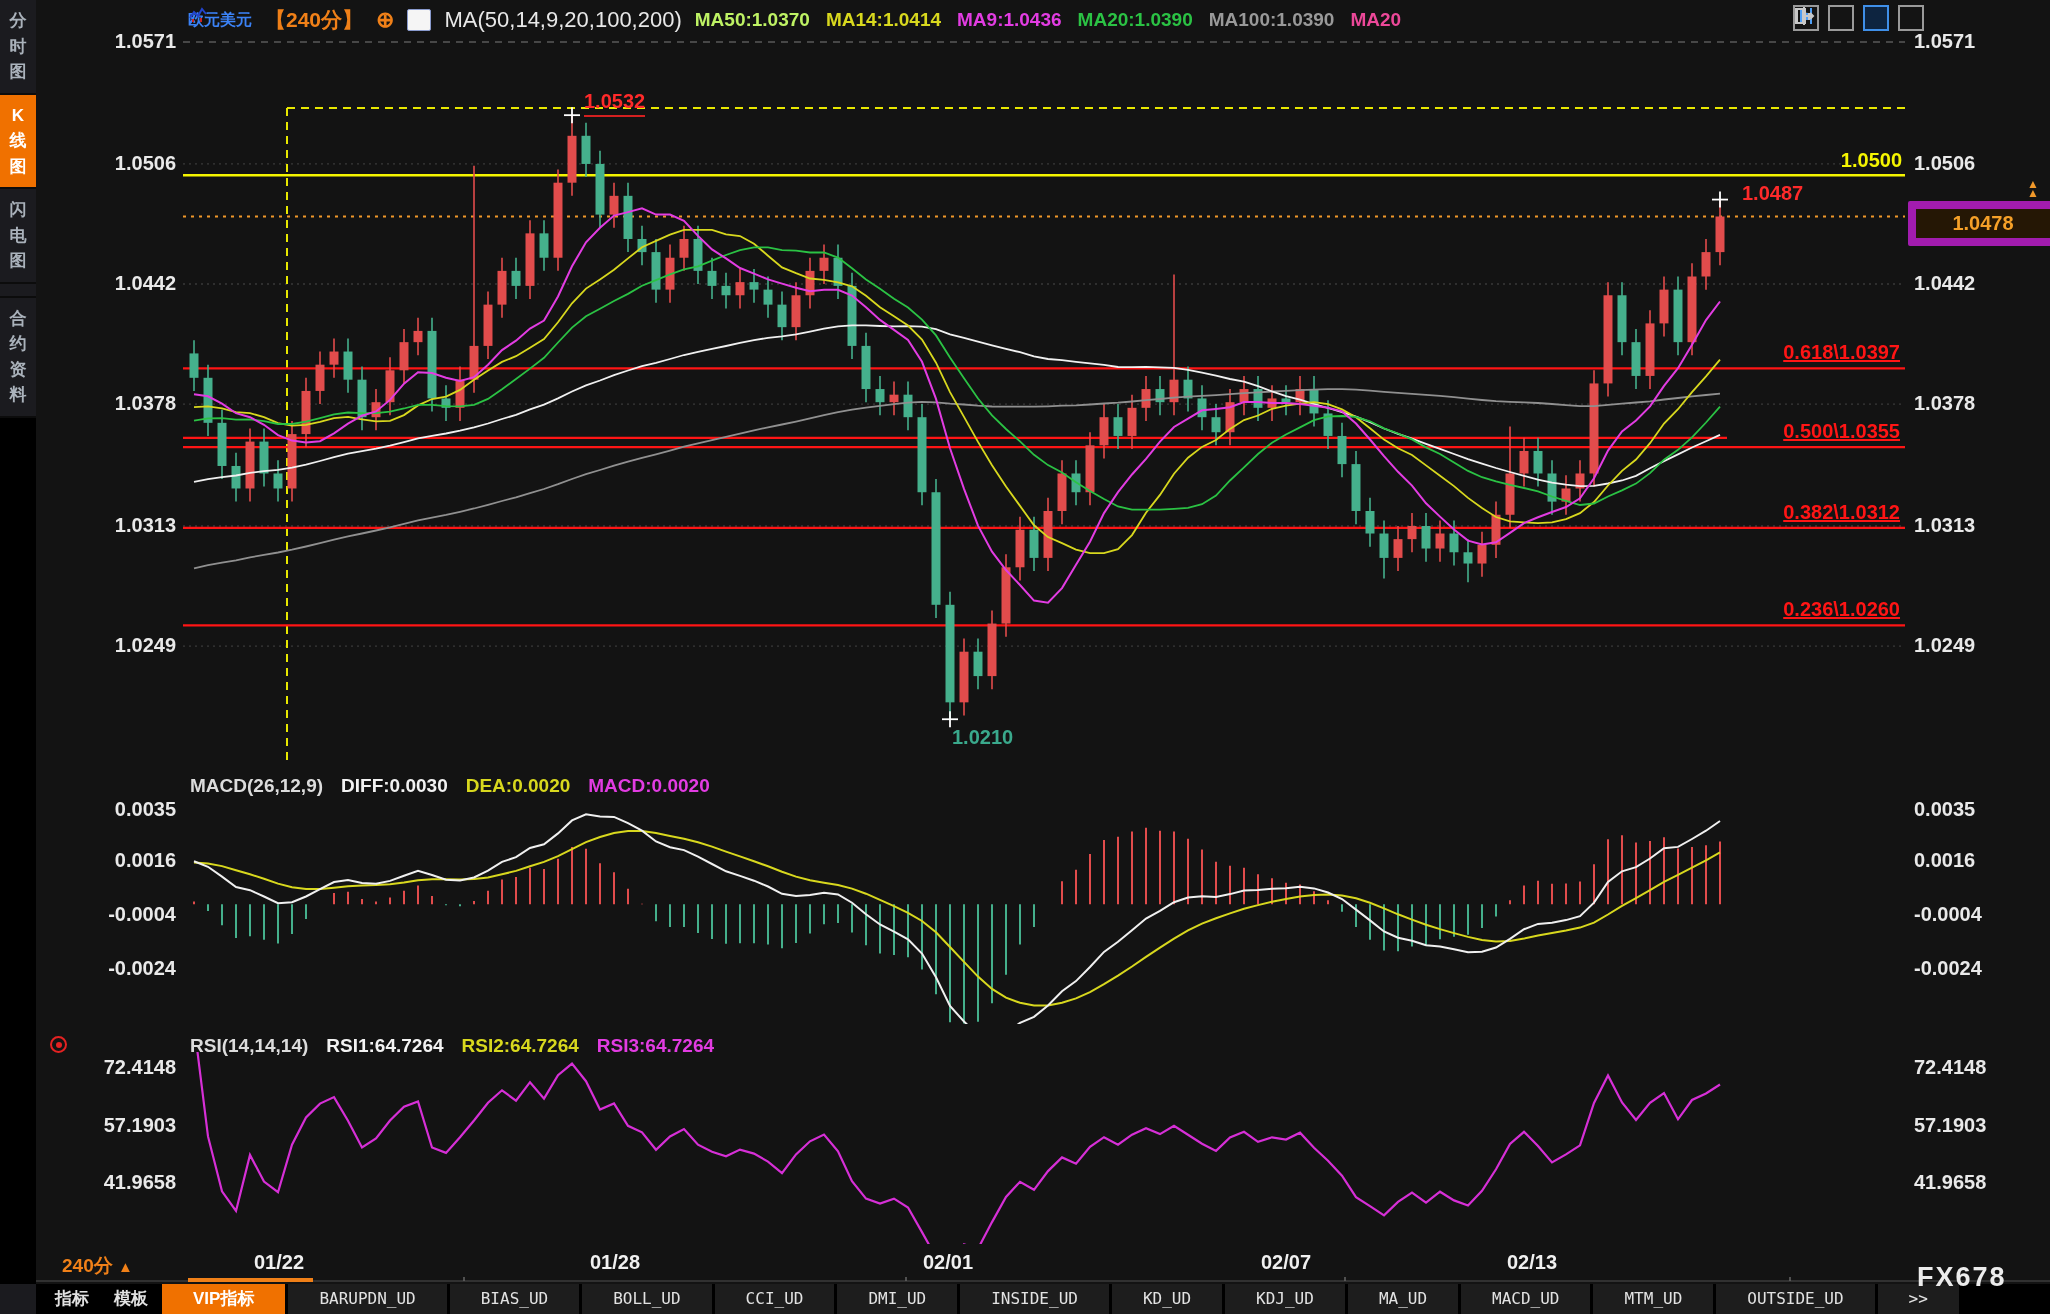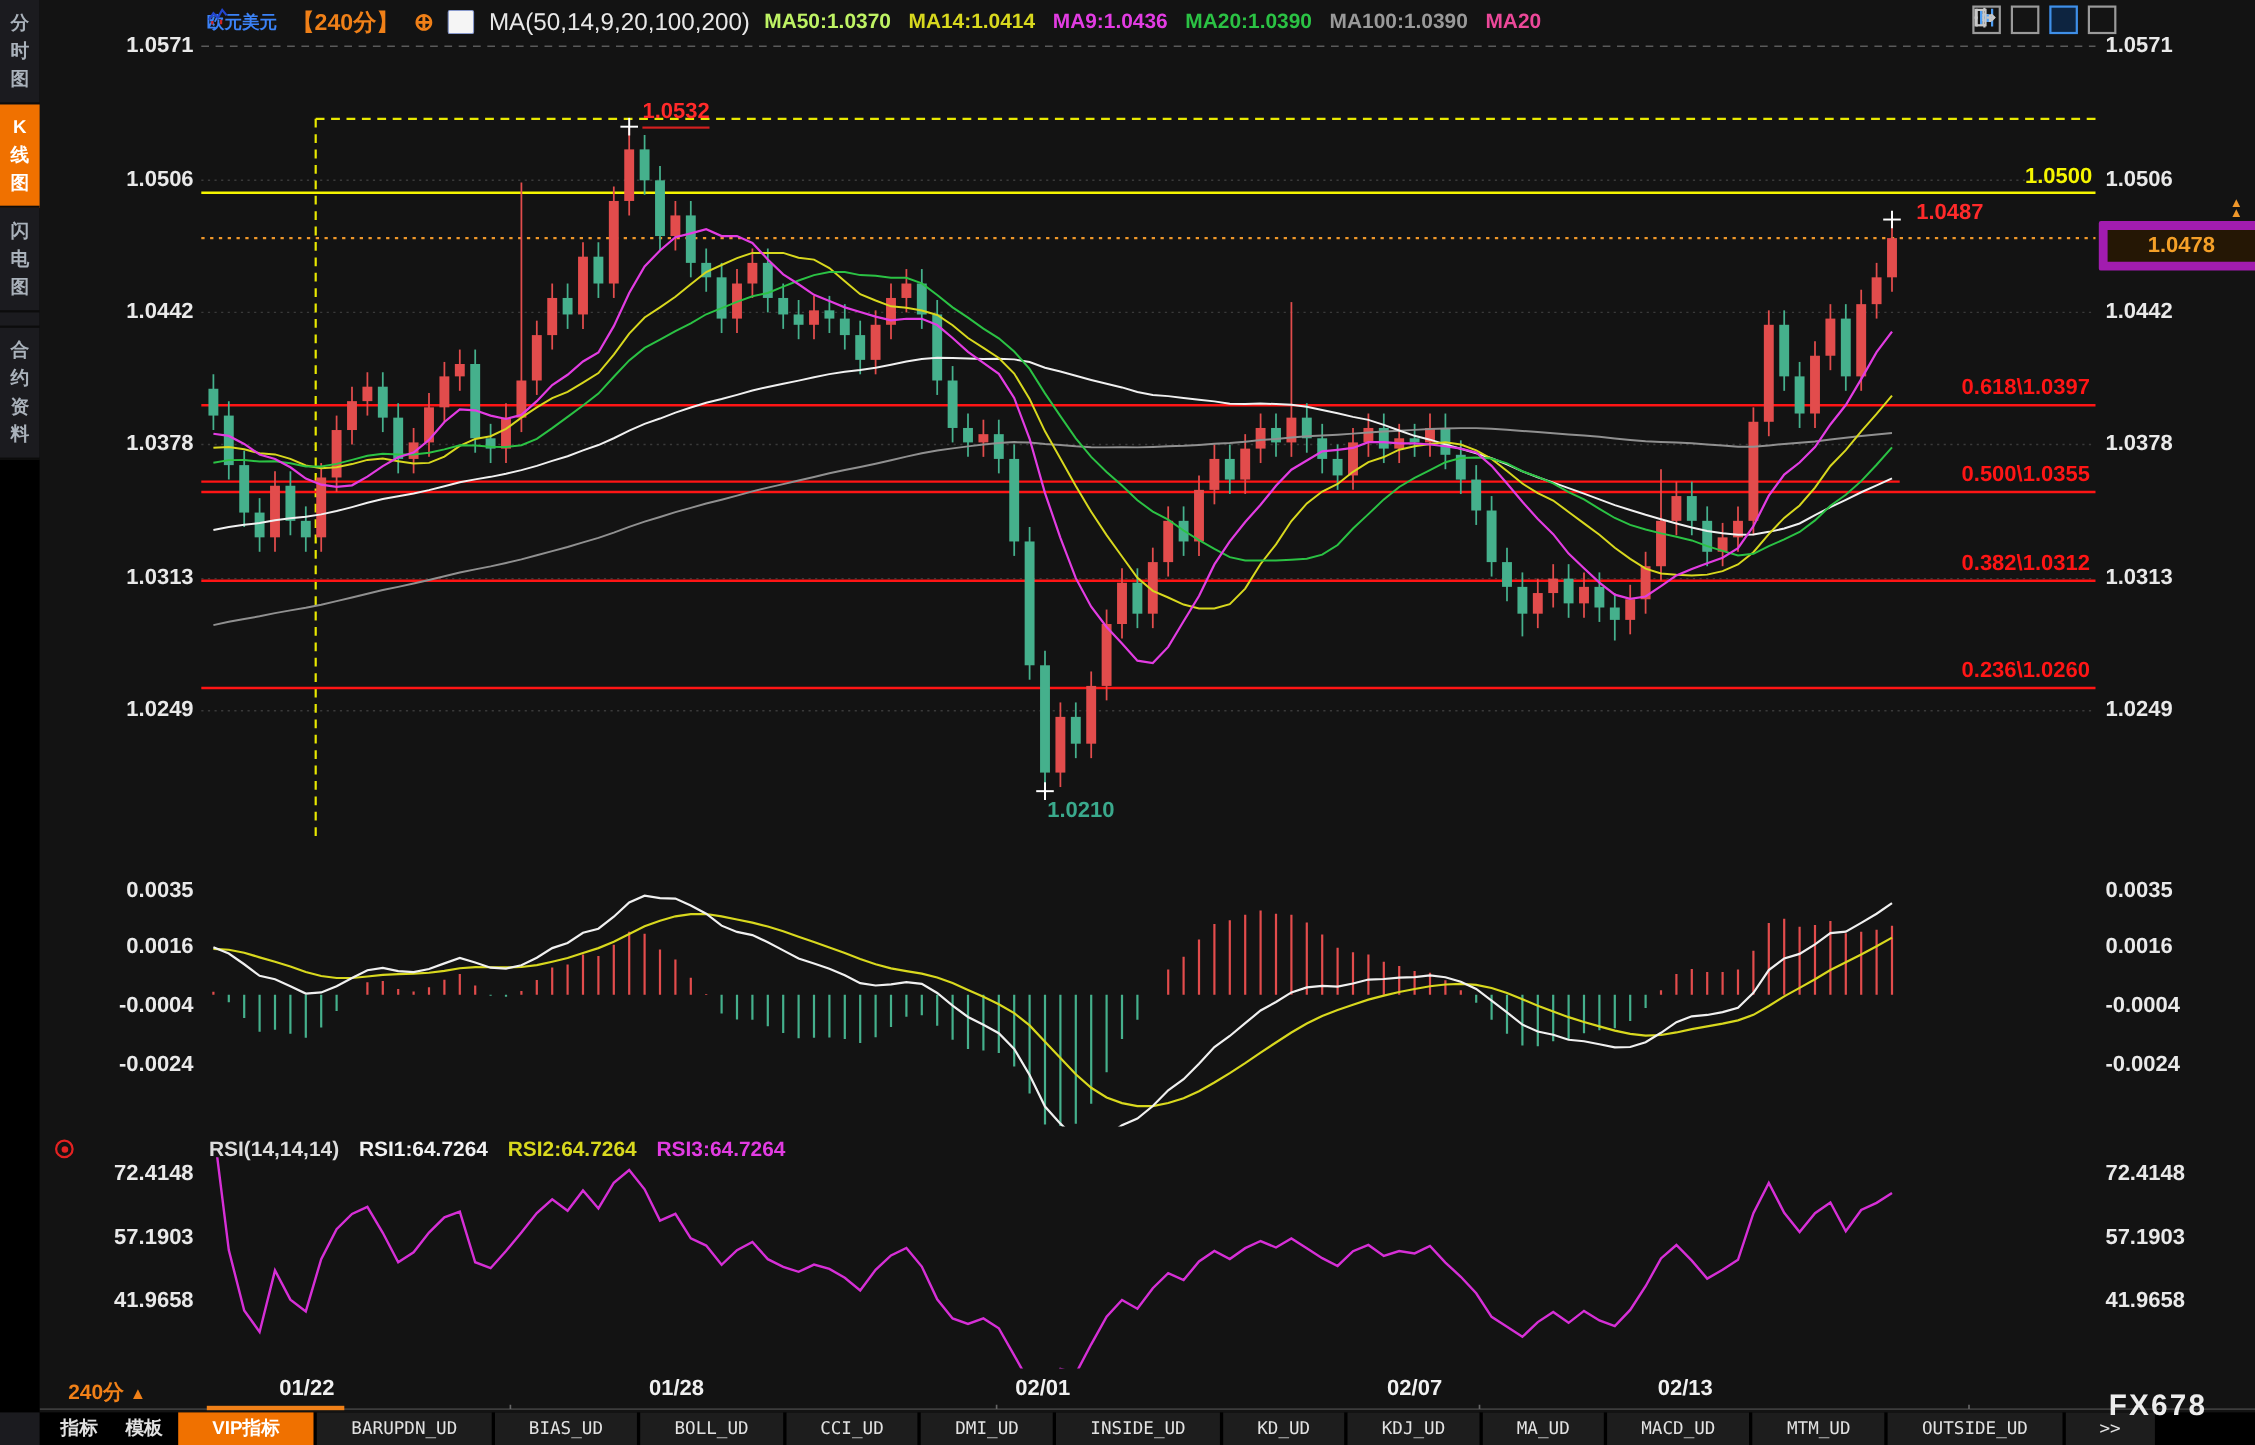--- a/index.html
+++ b/index.html
@@ -23,21 +23,21 @@
   .ma-val{font-size:19px;font-weight:bold;}
   
   #tr-icons{position:absolute;left:1793px;top:5px;display:flex;gap:9px;z-index:6;}
   .tr-icon{width:26px;height:26px;border:2px solid #9a9a9a;background:#141414;box-sizing:border-box;}
   .tr-icon.sel{border-color:#3f8fe8;background:#0d2440;}
   
   .axl,.axr{position:absolute;color:#e9e9e9;font-size:20px;font-weight:bold;z-index:4;}
   .axl{left:36px;width:140px;text-align:right;}
   .axr{left:1914px;text-align:left;}
   .fib-label{position:absolute;left:1580px;width:320px;text-align:right;color:#ff1515;
-             font-size:20px;font-weight:bold;z-index:4;}
+             font-size:20px;font-weight:bold;z-index:4;text-decoration:underline;}
   #ylvl-label{position:absolute;left:1602px;width:300px;text-align:right;color:#f5f500;
               font-size:20px;font-weight:bold;z-index:4;}
   #hi-label{position:absolute;left:584px;top:90px;color:#ff2a2a;font-size:20px;font-weight:bold;
             border-bottom:2px solid #d42020;padding-bottom:2px;z-index:4;}
   #lo-label{position:absolute;left:952px;top:726px;color:#3aa98c;font-size:20px;font-weight:bold;z-index:4;}
   #lasthi-label{position:absolute;left:1742px;top:182px;color:#ff2a2a;font-size:20px;font-weight:bold;z-index:4;}
   #px-box{position:absolute;left:1908px;top:201px;width:134px;height:29px;border:8px solid #a21caf;
           background:#251705;color:#f5a028;font-size:20px;font-weight:bold;text-align:center;
           line-height:29px;border-radius:2px;z-index:4;}
   #px-arrows{position:absolute;left:2027px;top:180px;color:#f0982a;font-size:12px;line-height:9px;
@@ -519,20 +519,26 @@
       </div>
     </div>
 
   <div class="txt-layer" id="labels">
     <div id="ylvl-label" style="top: 149.196px;">1.0500</div>
     <div id="hi-label">1.0532</div>
     <div id="lo-label">1.0210</div>
     <div id="lasthi-label">1.0487</div>
     <div id="px-box">1.0478</div>
     <div id="px-arrows">▲<br>▲</div>
+    <div id="macd-header">
+      <span class="ind-title">MACD(26,12,9)</span>
+      <span class="ind-white">DIFF:0.0030</span>
+      <span class="ind-yellow">DEA:0.0020</span>
+      <span class="ind-magenta">MACD:0.0020</span>
+    </div>
     <div id="rsi-dot">
         <i></i>
       </div>
     <div id="rsi-header">
       <span class="ind-title">RSI(14,14,14)</span>
       <span class="ind-white">RSI1:64.7264</span>
       <span class="ind-yellow">RSI2:64.7264</span>
       <span class="ind-magenta">RSI3:64.7264</span>
     </div>
     <div id="period-label">

